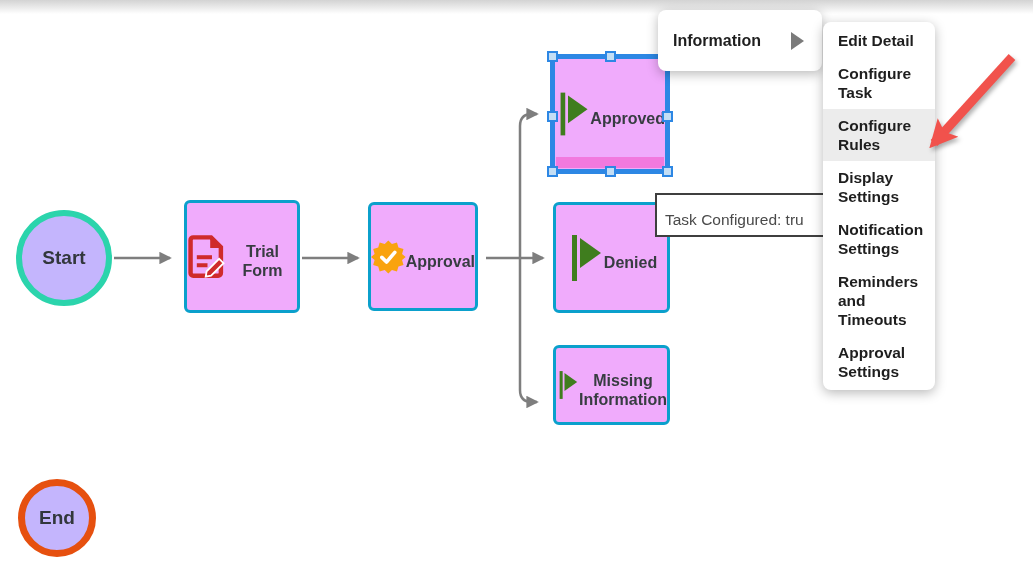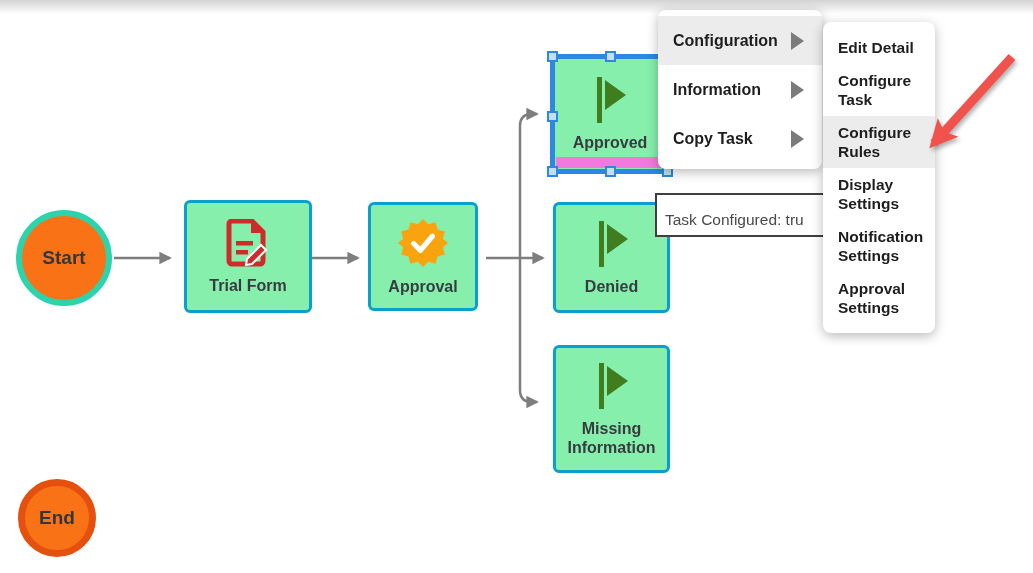--- a/index.html
+++ b/index.html
@@ -14,41 +14,41 @@
   .top-fade {
     position:absolute; left:0; top:0; width:1033px; height:14px;
     background:linear-gradient(#d3d3d3, rgba(255,255,255,0));
     z-index:1; pointer-events:none;
   }
 
   
   .connectors { position:absolute; left:0; top:0; z-index:2; pointer-events:none; }
 
   .terminal {
-    position:absolute; border-radius:50%; background:#f97316;
+    position:absolute; border-radius:50%; background:#c4b5fd;
     display:flex; align-items:center; justify-content:center;
     z-index:3;
   }
   .terminal .t-label { font-weight:bold; font-size:19px; color:#32373c; }
   .start-circle { left:16px; top:210px; width:96px; height:96px; border:6px solid #2bd4ac; }
   .end-circle   { left:18px; top:479px; width:78px; height:78px; border:7px solid #e6500f; }
 
   .node {
-    position:absolute; background:#86efac; border:3px solid #0ba0cc; border-radius:6px;
-    display:flex; flex-direction:column; align-items:center; justify-content:center;
+    position:absolute; background:#f0abfc; border:3px solid #0ba0cc; border-radius:6px;
+    display:flex; flex-direction:row; align-items:center; justify-content:center;
     z-index:3;
   }
   .node .n-label {
     font-weight:bold; font-size:16px; color:#373c41; margin-top:9px;
     text-align:center; white-space:pre-line; line-height:19px;
   }
-  .node-trial    { left:184px; top:200px; width:128px; height:113px; }
+  .node-trial    { left:184px; top:200px; width:116px; height:113px; }
   .node-approval { left:368px; top:202px; width:110px; height:109px; }
   .node-denied   { left:553px; top:202px; width:117px; height:111px; }
-  .node-missing  { left:553px; top:345px; width:117px; height:128px; }
+  .node-missing  { left:553px; top:345px; width:117px; height:80px; }
 
   
   .node-approved {
     left:550px; top:54px; width:120px; height:120px;
     border:5px solid #2d87e4; border-radius:4px;
   }
   .pink-stripe {
     position:absolute; left:1px; right:1px; bottom:1px; height:11px;
     background:#f279de;
   }
@@ -79,21 +79,21 @@
   }
   .main-menu .menu-row.highlighted { background:#ececec; }
   .main-menu .menu-label { font-weight:bold; font-size:16px; color:#1e1e1e; flex:1; }
   .submenu-caret {
     width:0; height:0;
     border-left:13px solid #7b7b7b;
     border-top:9px solid transparent;
     border-bottom:9px solid transparent;
   }
 
-  .sub-menu { left:823px; top:22px; width:112px; padding:9px 0; }
+  .sub-menu { left:823px; top:22px; width:112px; padding:2px 0; }
   .sub-menu .submenu-row {
     padding:7px 10px 7px 15px; cursor:pointer;
   }
   .sub-menu .submenu-row.highlighted { background:#ececec; }
   .sub-menu .submenu-label {
     font-weight:bold; font-size:15.5px; color:#1e1e1e;
     line-height:19px; white-space:pre-line;
   }
 
   
@@ -180,32 +180,24 @@
   </svg>
   <span class="n-label">Missing
 Information</span>
 </div>
 
 <div class="task-tooltip">
   <span class="tt-text">Task Configured: tru</span>
 </div>
 
 <div class="menu-panel main-menu">
-  <div class="menu-row highlighted">
-    <span class="menu-label">Configuration</span>
-    <span class="submenu-caret"></span>
-  </div>
   <div class="menu-row">
     <span class="menu-label">Information</span>
     <span class="submenu-caret"></span>
   </div>
-  <div class="menu-row">
-    <span class="menu-label">Copy Task</span>
-    <span class="submenu-caret"></span>
-  </div>
 </div>
 
 <div class="menu-panel sub-menu">
   <div class="submenu-row">
     <span class="submenu-label">Edit Detail</span>
   </div>
   <div class="submenu-row">
     <span class="submenu-label">Configure
 Task</span>
   </div>
@@ -213,20 +205,25 @@
     <span class="submenu-label">Configure
 Rules</span>
   </div>
   <div class="submenu-row">
     <span class="submenu-label">Display
 Settings</span>
   </div>
   <div class="submenu-row">
     <span class="submenu-label">Notification
 Settings</span>
+  </div>
+  <div class="submenu-row">
+    <span class="submenu-label">Reminders
+and
+Timeouts</span>
   </div>
   <div class="submenu-row">
     <span class="submenu-label">Approval
 Settings</span>
   </div>
 </div>
 
 <svg class="annotation-arrow" width="1033" height="573">
   <defs>
     <marker id="red-head" viewBox="0 0 10 10" refX="7.5" refY="5" markerWidth="3.1" markerHeight="3.4" orient="auto">

